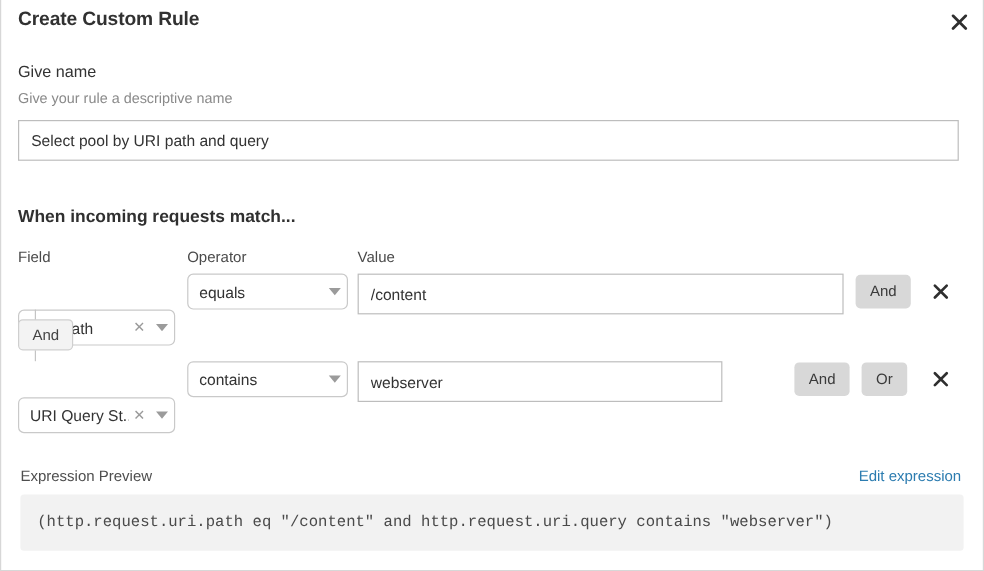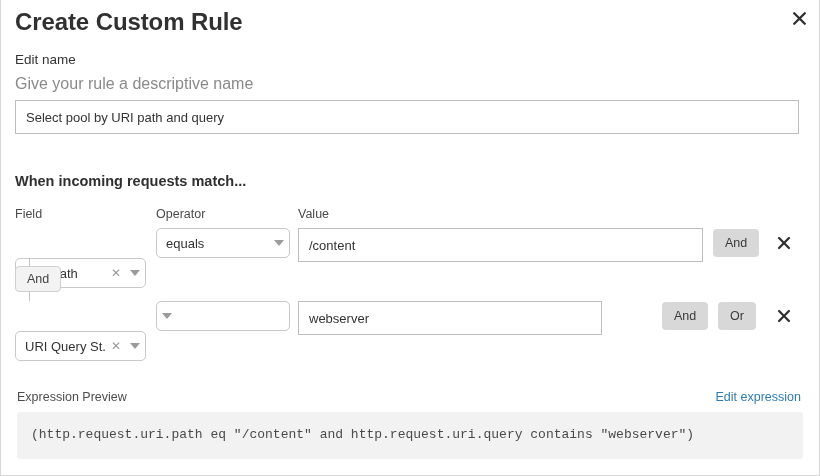--- a/index.html
+++ b/index.html
@@ -20,21 +20,21 @@
     border-right: 1px solid #d7d7d7;
     border-bottom: 1px solid #d7d7d7;
     overflow: hidden;
   }
 
   
   .modal-title {
     position: absolute;
     left: 14px;
     top: 8px;
-    font-size: 24px;
+    font-size: 16px;
     font-weight: bold;
     color: #313131;
     letter-spacing: -0.1px;
   }
   .close-btn {
     position: absolute;
     right: 8px;
     top: 6px;
     width: 24px;
     height: 24px;
@@ -47,21 +47,21 @@
   .close-btn svg { display: block; }
 
   
   .label-strong {
     position: absolute;
     font-size: 13.5px;
     color: #333333;
   }
   .label-muted {
     position: absolute;
-    font-size: 16px;
+    font-size: 12px;
     color: #8a8a8a;
   }
   #rule-name-label { left: 14px; top: 52px; }
   #rule-name-hint  { left: 14px; top: 75px; }
 
   .text-input {
     position: absolute;
     background: #ffffff;
     border: 1px solid #bdbdbd;
     border-radius: 0;
@@ -238,21 +238,21 @@
 
 <div class="modal">
 
   <div class="modal-title">Create Custom Rule</div>
   <div class="close-btn">
     <svg width="15" height="15" viewBox="0 0 15 15" aria-hidden="true">
       <path d="M2.2 2.2 L12.8 12.8 M12.8 2.2 L2.2 12.8" stroke="currentColor" stroke-width="2.3" stroke-linecap="round"></path>
     </svg>
   </div>
 
-  <div class="label-strong" id="rule-name-label">Edit name</div>
+  <div class="label-strong" id="rule-name-label">Give name</div>
   <div class="label-muted" id="rule-name-hint">Give your rule a descriptive name</div>
   <input class="text-input" id="rule-name-input" type="text" value="Select pool by URI path and query" style="">
 
   <div id="section-heading">When incoming requests match...</div>
 
   <div class="col-header" id="col-field">Field</div>
   <div class="col-header" id="col-operator">Operator</div>
   <div class="col-header" id="col-value">Value</div>
 
   <div class="row" id="row-1">
@@ -284,20 +284,21 @@
 
   <div class="row" id="row-2">
     <div class="select-box field-select">
       <span class="sel-text">URI Query St...</span>
       <span class="clear-x">✕</span>
       <span class="caret">
           <i></i>
         </span>
     </div>
     <div class="select-box operator-select">
+      <span class="sel-text">contains</span>
       <span class="caret">
           <i></i>
         </span>
     </div>
     <input class="text-input value-input" id="value-input-2" type="text" value="webserver" style="">
     <button class="pill-btn" style="left:661px;">And</button>
     <button class="pill-btn" style="left:717px;">Or</button>
     <div class="row-delete" style="left:772px;">
       <svg width="14" height="14" viewBox="0 0 15 15" aria-hidden="true">
         <path d="M2.2 2.2 L12.8 12.8 M12.8 2.2 L2.2 12.8" stroke="currentColor" stroke-width="2.4" stroke-linecap="round"></path>

